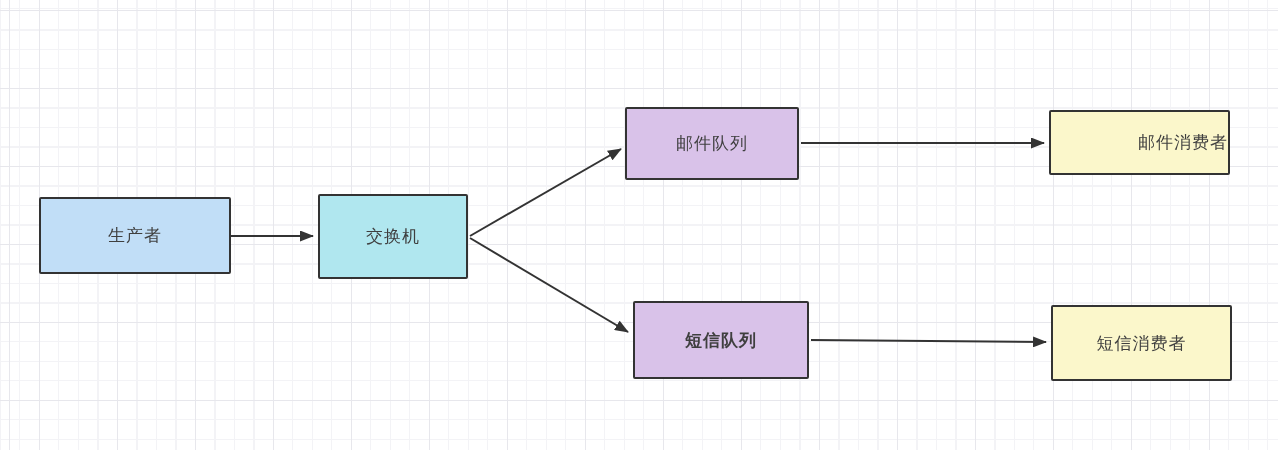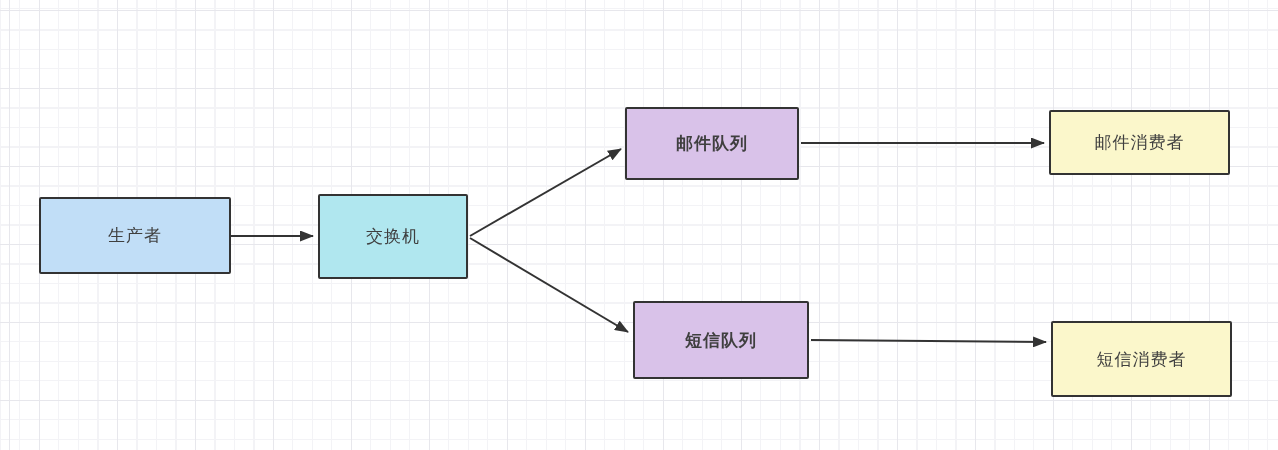--- a/index.html
+++ b/index.html
@@ -42,21 +42,21 @@
     align-items: center;
     justify-content: center;
     font-size: 17px;
     letter-spacing: 1px;
     color: #3f3f3f;
     cursor: default;
   }
   .node-producer       { left: 39px;   top: 197px; width: 192px; height: 77px; }
   .node-exchange       { left: 318px;  top: 194px; width: 150px; height: 85px; }
   .node-email-queue    { left: 625px;  top: 107px; width: 174px; height: 73px; }
-  .node-email-consumer { left: 1049px; top: 110px; width: 181px; height: 65px; }
+  .node-email-consumer { left: 1049px; top: 110px; width: 181px; height: 65px; justify-content: flex-end; }
   .node-sms-queue      { left: 633px;  top: 301px; width: 176px; height: 78px; font-weight: bold; }
   .node-sms-consumer   { left: 1051px; top: 305px; width: 181px; height: 76px; }
 </style>
 </head>
 <body>
 
 <div class="canvas">
 
   <svg class="edges" viewBox="0 0 1278 450" xmlns="http://www.w3.org/2000/svg">
     <defs>
@@ -72,29 +72,29 @@
   </svg>
 
   <div class="node node-producer" style="background-color: rgb(193, 222, 247);">
     <span class="node-label">生产者</span>
   </div>
 
   <div class="node node-exchange" style="background-color: rgb(176, 231, 239);">
     <span class="node-label">交换机</span>
   </div>
 
-  <div class="node node-email-queue" style="background-color: rgb(217, 194, 233); font-weight: bold;">
+  <div class="node node-email-queue" style="background-color: rgb(217, 194, 233);">
     <span class="node-label">邮件队列</span>
   </div>
 
   <div class="node node-email-consumer" style="background-color: rgb(251, 247, 203);">
     <span class="node-label">邮件消费者</span>
   </div>
 
   <div class="node node-sms-queue" style="background-color: rgb(217, 194, 233);">
     <span class="node-label">短信队列</span>
   </div>
 
-  <div class="node node-sms-consumer" style="background-color: rgb(251, 247, 203); margin-top: 16px;">
+  <div class="node node-sms-consumer" style="background-color: rgb(251, 247, 203);">
     <span class="node-label">短信消费者</span>
   </div>
 
 </div>
 
 </body></html>

